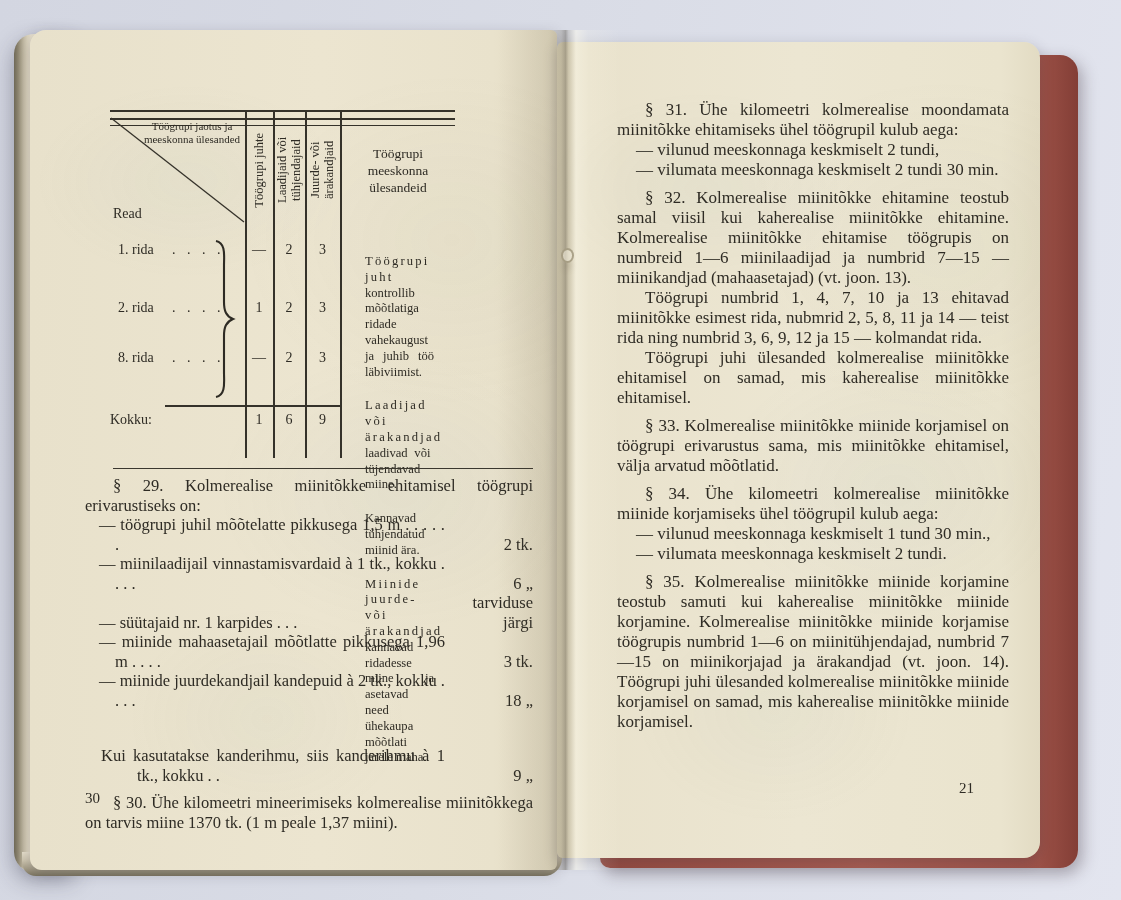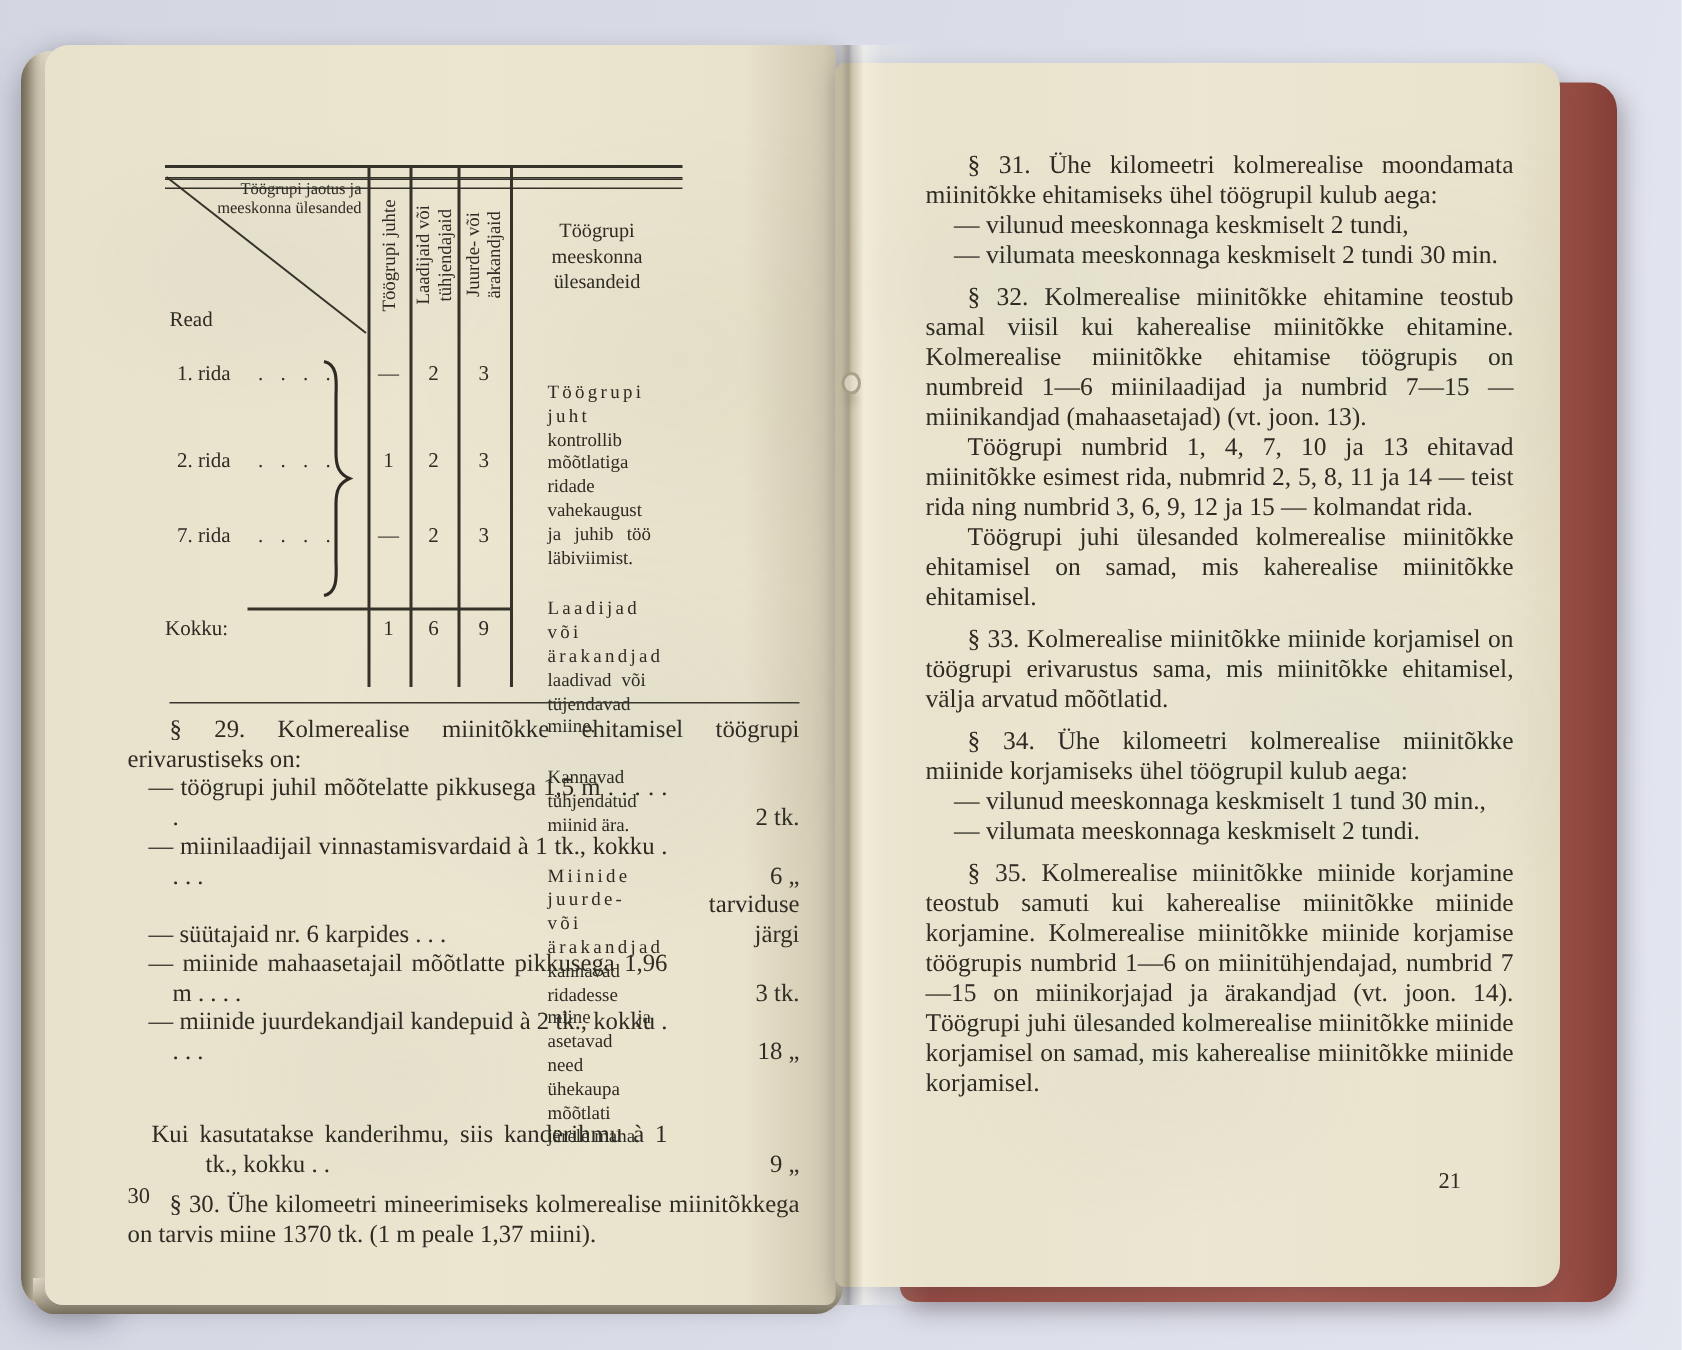--- a/index.html
+++ b/index.html
@@ -70,21 +70,21 @@
   
   .tbl{position:absolute;left:80px;top:80px;width:345px;height:348px;font-size:14px;}
   .rule{background:#35322a;position:absolute;}
   .rule-top{left:0;right:0;top:0;height:6px;background:none;border-top:2.4px solid #35322a;border-bottom:1.6px solid #35322a;}
   .rule-hdr{left:0;right:0;top:114px;height:5px;background:none;border-top:1.5px solid #35322a;border-bottom:1.5px solid #35322a;}
   .vline{top:2px;width:1.6px;height:346px;}
   .v1{left:135px;} .v2{left:163px;} .v3{left:195px;} .v4{left:230px;}
   .kokku-rule{left:55px;top:295px;width:176px;height:1.8px;}
   .corner{position:absolute;left:0;top:6px;width:135px;height:108px;}
   .corner svg{position:absolute;left:0;top:0;}
-  .corner-top{position:absolute;right:4px;top:4px;width:98px;text-align:right;font-size:11px;line-height:13px;}
+  .corner-top{position:absolute;right:4px;top:4px;width:98px;text-align:center;font-size:11px;line-height:13px;}
   .corner-bottom{position:absolute;left:3px;bottom:2px;font-size:14px;}
   .vcell{position:absolute;top:6px;height:108px;display:flex;align-items:center;justify-content:center;}
   .vc1{left:135px;width:28px;} .vc2{left:163px;width:32px;} .vc3{left:195px;width:35px;}
   .vtext{writing-mode:vertical-rl;transform:rotate(180deg);font-size:12.5px;line-height:1.15;text-align:center;white-space:pre-line;}
   .hdr-tasks{position:absolute;left:231px;top:6px;width:114px;height:108px;display:flex;align-items:center;justify-content:center;text-align:center;font-size:13.5px;line-height:17px;}
   .trow{position:absolute;left:0;width:232px;height:20px;}
   .r1{top:132px;} .r2{top:190px;text-decoration:underline;} .r3{top:240px;} .r4{top:302px;}
   .rlabel{position:absolute;left:8px;}
   .rdots{position:absolute;left:62px;letter-spacing:2px;word-spacing:4px;}
   .rv{position:absolute;text-align:center;}
@@ -159,21 +159,21 @@
         <span class="rv rvc">3</span>
       </div>
       <div class="trow r2">
         <span class="rlabel">2. rida</span>
         <span class="rdots">. . . .</span>
         <span class="rv rva">1</span>
         <span class="rv rvb">2</span>
         <span class="rv rvc">3</span>
       </div>
       <div class="trow r3">
-        <span class="rlabel">7. rida</span>
+        <span class="rlabel">8. rida</span>
         <span class="rdots">. . . .</span>
         <span class="rv rva">—</span>
         <span class="rv rvb">2</span>
         <span class="rv rvc">3</span>
       </div>
       <div class="trow r4">
         <span class="kokku-label">Kokku:</span>
         <span class="rv rva">1</span>
         <span class="rv rvb">6</span>
         <span class="rv rvc">9</span>
@@ -200,21 +200,21 @@
 
       <div class="eq">
         <span class="eq-text">— töögrupi juhil mõõtelatte pikkusega 1,5 m . . . . . .</span>
         <span class="eq-qty">2 tk.</span>
       </div>
       <div class="eq">
         <span class="eq-text">— miinilaadijail vinnastamisvardaid à 1 tk., kokku . . . .</span>
         <span class="eq-qty">6 „</span>
       </div>
       <div class="eq">
-        <span class="eq-text">— süütajaid nr. 6 karpides . . .</span>
+        <span class="eq-text">— süütajaid nr. 1 karpides . . .</span>
         <span class="eq-qty">tarviduse järgi</span>
       </div>
       <div class="eq">
         <span class="eq-text">— miinide mahaasetajail mõõtlatte pikkusega 1,96 m . . . .</span>
         <span class="eq-qty">3 tk.</span>
       </div>
       <div class="eq">
         <span class="eq-text">— miinide juurdekandjail kandepuid à 2 tk., kokku . . . .</span>
         <span class="eq-qty">18 „</span>
       </div>

